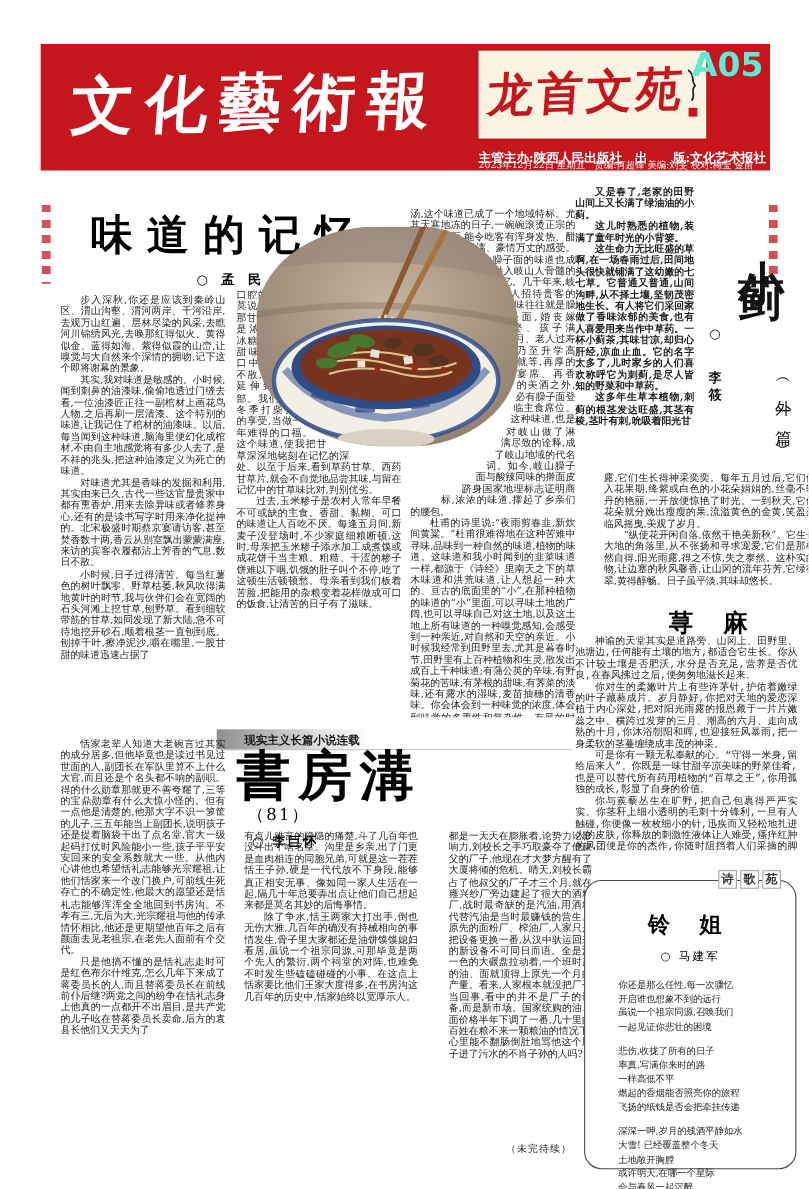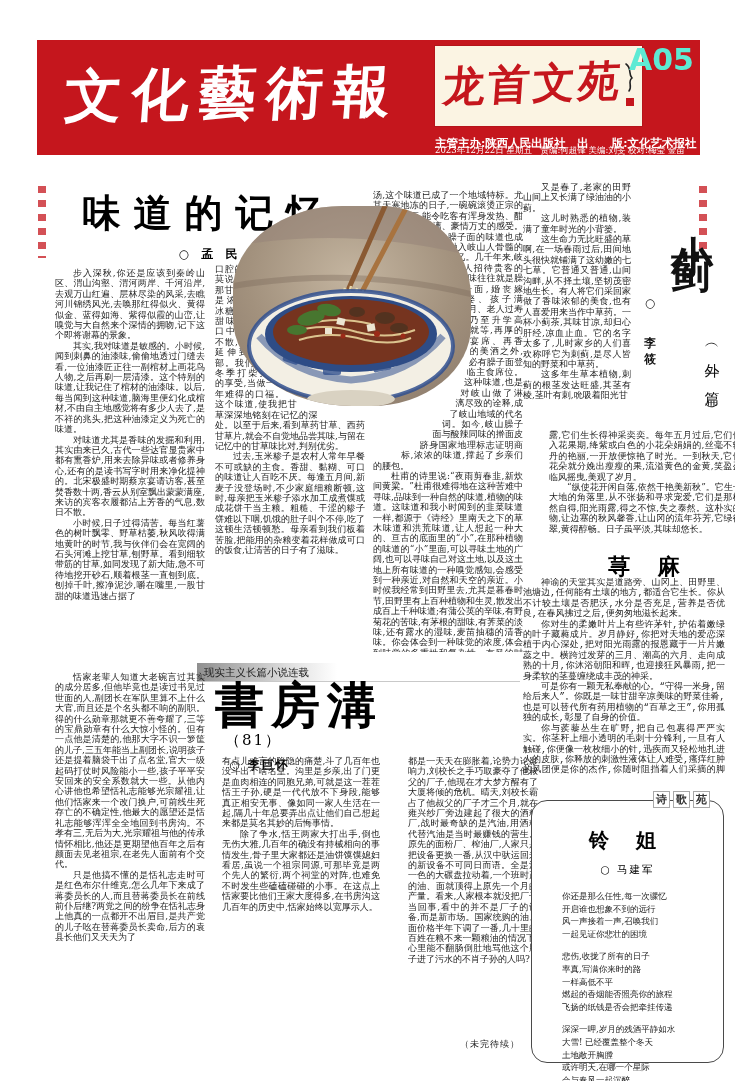--- a/index.html
+++ b/index.html
@@ -42,35 +42,35 @@
   .a1-col2 { left:215px; top:264px; width:150px; height:396px; }
   .a1-col3 { left:373px; top:190px; width:150px; height:462px; }
   .img-spacer-r { float:right; width:118px; height:152px; shape-outside:ellipse(90px 90px at 85% 40%); }
   .img-spacer-l { float:left;  width:100px; height:212px; margin-top:56px;
                   shape-outside:ellipse(105px 120px at -8% 55%); }
 
   .noodle-img { position:absolute; left:233px; top:206px; width:238px; height:200px; overflow:hidden;
                 border-radius:46% 38% 42% 50% / 42% 46% 40% 44%; }
 
   
-  .xj-col   { left:523px; top:182px; width:108px; height:238px; }
+  .xj-col   { left:523px; top:170px; width:108px; height:238px;font-weight:bold; }
   .xj-wide  { left:523px; top:430px; width:202px; height:122px;margin-left:26px; }
   .xj-title { position:absolute; left:664px; top:202px; writing-mode:vertical-rl; font-size:42px;
               font-weight:bold; letter-spacing:14px; color:#111; }
   .xj-sub   { position:absolute; left:702px; top:338px; writing-mode:vertical-rl; font-size:15px;
               letter-spacing:14px; color:#111; }
   .xj-byline{ position:absolute; left:641px; top:296px; writing-mode:vertical-rl; font-size:12px;
               font-weight:bold; letter-spacing:6px; color:#111; }
   .qm-heading { position:absolute; left:548px; top:552px; width:202px; text-align:center;
                 font-size:22px; font-weight:bold; letter-spacing:10px; }
   .qm-col  { left:523px; top:578px; width:202px; height:196px;font-family:Liberation Mono, monospace; }
 
   
-  .serial-label { position:absolute; left:197px; top:663px; width:140px; height:19px; padding:3px 7px;
-                  font-size:10.5px; font-weight:normal; color:#1a1a1a; white-space:nowrap;
+  .serial-label { position:absolute; left:197px; top:663px; width:140px; height:19px; padding:3px 25px;
+                  font-size:10.5px; font-weight:bold; color:#1a1a1a; white-space:nowrap;
                   background:linear-gradient(90deg,#8f8f8f,#dedede 65%,#ffffff); }
   .serial-rule { position:absolute; left:197px; top:681px; width:323px; border-top:1px solid #c9c9c9; }
   .serial-head { position:absolute; left:215px; top:680px; width:305px; display:flex;
                  align-items:flex-start; justify-content:center;flex-direction:column; }
   .serial-title { font-size:49px; font-weight:bold; letter-spacing:7px; line-height:1.05; }
   .serial-issue { font-size:15px; letter-spacing:2px; padding:0 4px 7px 10px; }
   .serial-author{ font-size:12px; font-weight:bold; padding:0 0 7px 14px; letter-spacing:2px; white-space:nowrap; }
   .n-col1 { left:55px;  top:672px; width:150px; height:388px; }
   .n-col2 { left:222px; top:756px; width:158px; height:306px; }
   .n-col3 { left:408px; top:756px; width:130px; height:276px; }
@@ -240,21 +240,21 @@
         <span>诗</span>
         <span>歌</span>
         <span>苑</span>
       </div>
     <div class="poem-title">铃 姐</div>
     <div class="poem-byline">○ 马建军</div>
     <div class="poem-body">
         <div class="stanza">
           <div>你还是那么任性,每一次骤忆</div>
           <div>开启谁也想象不到的远行</div>
-          <div>风一声接着一声,召唤我们</div>
+          <div>虽说一个祖宗同源,召唤我们</div>
           <div>一起见证你悲壮的困境</div>
         </div>
         <div class="stanza">
           <div>悲伤,收拢了所有的日子</div>
           <div>率真,写满你来时的路</div>
           <div>一样高低不平</div>
           <div>燃起的香烟能否照亮你的旅程</div>
           <div>飞扬的纸钱是否会把牵挂传递</div>
         </div>
         <div class="stanza">

